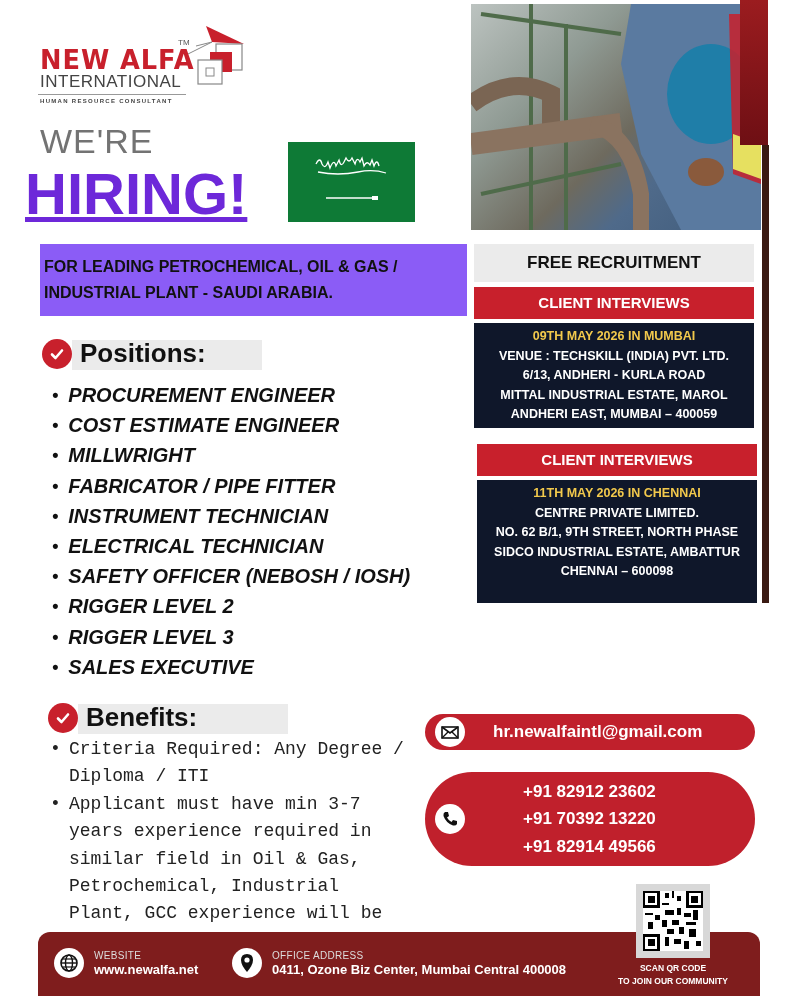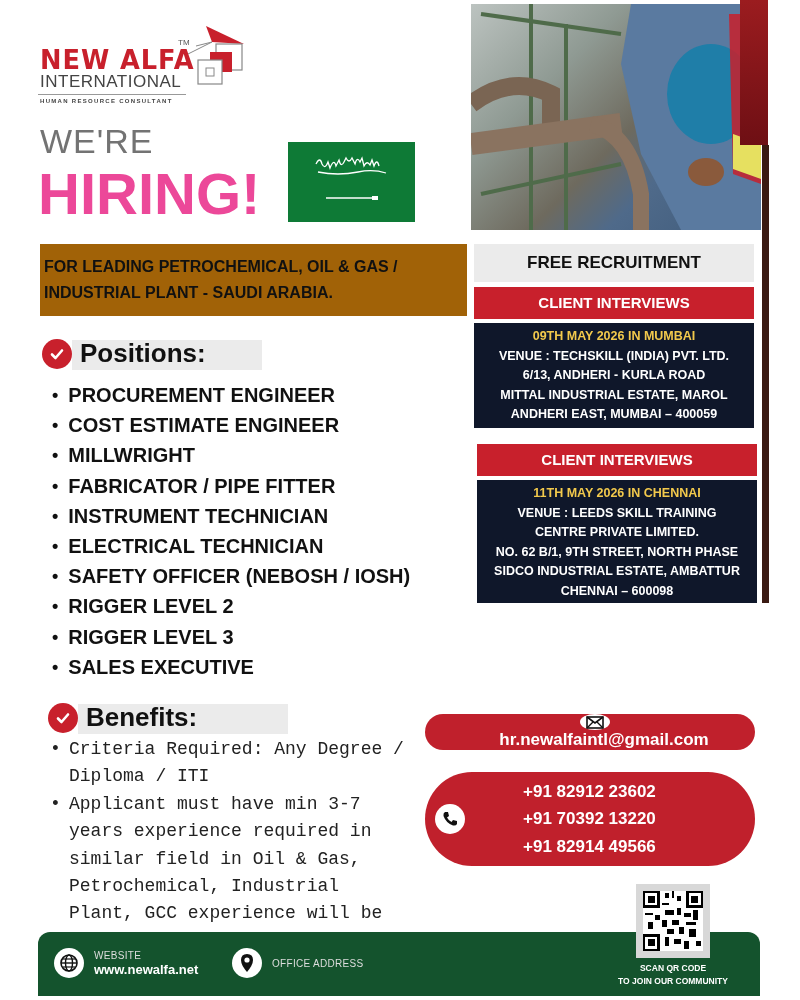--- a/index.html
+++ b/index.html
@@ -10,62 +10,62 @@
   .logo { position: absolute; left: 38px; top: 26px; width: 210px; height: 80px; }
   .logo-name { position: absolute; left: 2px; top: 18px; font-size: 27px; font-weight: 900; color: #c8202c; letter-spacing: 1px; font-family: "DejaVu Sans", sans-serif; transform: scaleX(0.95); transform-origin: left; }
   .logo-tm { position: absolute; left: 140px; top: 12px; font-size: 8px; color: #555; }
   .logo-intl { position: absolute; left: 2px; top: 46px; font-size: 17px; color: #444; letter-spacing: 0.5px; }
   .logo-rule { position: absolute; left: 0; top: 68px; width: 148px; height: 1px; background: #999; }
   .logo-tag { position: absolute; left: 2px; top: 72px; font-size: 6px; letter-spacing: 1.3px; color: #444; font-weight: bold; }
   .logo-mark { position: absolute; left: 148px; top: -2px; width: 62px; height: 66px; }
 
   
   .were { position: absolute; left: 40px; top: 122px; font-size: 34px; color: #737373; letter-spacing: 1px; }
-  .hiring { position: absolute; left: 38px; top: 160px; font-size: 58px; font-weight: bold; color: #ec4899; letter-spacing: 0px; }
+  .hiring { position: absolute; left: 25px; top: 160px; font-size: 58px; font-weight: bold; color: #6d28d9; letter-spacing: 0px; text-decoration: underline; }
   .flag { position: absolute; left: 288px; top: 142px; width: 127px; height: 80px; background: #0e7a36; }
 
   
   .photo { position: absolute; left: 471px; top: 4px; width: 290px; height: 226px; overflow: hidden;
     background: linear-gradient(135deg, #bcc3c0 0%, #8f9a93 30%, #6e6a5e 55%, #4f6a8a 70%, #3e5a7a 100%); }
   .photo-accent { position: absolute; left: 740px; top: 0; width: 28px; height: 145px; background: linear-gradient(180deg,#9b1c1f,#6e0f14); }
   .red-stripe { position: absolute; left: 762px; top: 145px; width: 7px; height: 458px; background: #3a1a12; }
 
   
-  .subtitle { position: absolute; left: 40px; top: 244px; width: 427px; height: 72px; background: #a16207; padding: 10px 4px; font-size: 16px; font-weight: bold; line-height: 26px; color: #111; }
+  .subtitle { position: absolute; left: 40px; top: 244px; width: 427px; height: 72px; background: #8b5cf6; padding: 10px 4px; font-size: 16px; font-weight: bold; line-height: 26px; color: #111; }
 
   
   .sec-head { position: absolute; display: flex; align-items: center; gap: 8px; }
   .sec-head .bg { position: absolute; left: 30px; top: 2px; height: 30px; background: #ebebeb; }
   .check { position: relative; z-index: 1; width: 30px; height: 30px; border-radius: 50%; background: #c8202c; display: flex; align-items: center; justify-content: center; }
   .sec-title { position: relative; z-index: 1; font-size: 26px; font-weight: bold; color: #111; }
 
   .positions { position: absolute; left: 52px; top: 380px; list-style: none; }
-  .positions li { font-size: 20px; font-weight: bold; height: 30.2px; line-height: 30px; color: #111; display: flex; gap: 10px; }
+  .positions li { font-size: 20px; font-weight: bold; height: 30.2px; line-height: 30px; color: #111; display: flex; gap: 10px; font-style: italic; }
   .positions li::before { content: "•"; font-size: 18px; }
 
   .benefits { position: absolute; left: 50px; top: 736px; width: 360px; list-style: none; }
   .benefits li { font-size: 18px; line-height: 27.4px; color: #222; padding-left: 19px; position: relative; font-family: Liberation Mono, monospace; }
   .benefits li::before { content: "•"; position: absolute; left: 0; top: 0; }
 
   
   .free { position: absolute; left: 474px; top: 244px; width: 280px; height: 38px; background: #ebebeb; text-align: center; font-size: 17px; font-weight: bold; line-height: 38px; }
   .ci-bar { position: absolute; width: 280px; height: 32px; background: #c8202c; color: #fff; text-align: center; font-size: 15px; font-weight: bold; line-height: 32px; }
   .venue { position: absolute; width: 280px; background: #0f172a; color: #fff; text-align: center; font-size: 12.5px; font-weight: bold; line-height: 19.5px; padding-top: 4px; }
   .venue .date { color: #f2c94c; }
 
   
   .pill { position: absolute; background: #c0202c; border-radius: 24px; color: #fff; display: flex; align-items: center; }
   .pill .ic { width: 30px; height: 30px; border-radius: 50%; background: #fff; display: flex; align-items: center; justify-content: center; margin-left: 10px; }
-  .email-pill { left: 425px; top: 714px; width: 330px; height: 36px; flex-direction: column; }
+  .email-pill { left: 425px; top: 714px; width: 330px; height: 36px; }
   .email-text { font-size: 17px; font-weight: bold; margin-left: 28px; }
   .phone-pill { left: 425px; top: 772px; width: 330px; height: 94px; border-radius: 47px; }
   .phones { margin-left: 58px; font-size: 17px; font-weight: bold; line-height: 27.5px; }
 
   
-  .footer { position: absolute; left: 38px; top: 932px; width: 722px; height: 64px; background: #14532d; border-radius: 12px 12px 0 0; color: #fff; }
+  .footer { position: absolute; left: 38px; top: 932px; width: 722px; height: 64px; background: #7f1d1d; border-radius: 12px 12px 0 0; color: #fff; }
   .f-item { position: absolute; top: 16px; display: flex; align-items: center; gap: 10px; }
   .f-ic { width: 30px; height: 30px; border-radius: 50%; background: #fff; display: flex; align-items: center; justify-content: center; }
   .f-label { font-size: 10px; letter-spacing: 0.3px; color: #ddd; }
   .f-val { font-size: 13px; font-weight: bold; margin-top: 1px; }
   .qr { position: absolute; left: 636px; top: 884px; width: 74px; height: 74px; background: #d8d8d8; padding: 7px; z-index: 2; }
   .qr-cap { position: absolute; left: 600px; top: 962px; width: 146px; text-align: center; font-size: 8.5px; font-weight: bold; color: #fff; line-height: 13px; z-index: 2; }
 </style>
 </head>
 <body>
 
@@ -167,21 +167,20 @@
   <div class="date">09TH MAY 2026 IN MUMBAI</div>
   <div>VENUE : TECHSKILL (INDIA) PVT. LTD.</div>
   <div>6/13, ANDHERI - KURLA ROAD</div>
   <div>MITTAL INDUSTRIAL ESTATE, MAROL</div>
   <div>ANDHERI EAST, MUMBAI – 400059</div>
 </div>
 
 <div class="ci-bar" style="left:477px; top:444px;">CLIENT INTERVIEWS</div>
 <div class="venue" style="left:477px; top:480px; height:123px;">
   <div class="date">11TH MAY 2026 IN CHENNAI</div>
-  <div>VENUE : LEEDS SKILL TRAINING</div>
   <div>CENTRE PRIVATE LIMITED.</div>
   <div>NO. 62 B/1, 9TH STREET, NORTH PHASE</div>
   <div>SIDCO INDUSTRIAL ESTATE, AMBATTUR</div>
   <div>CHENNAI – 600098</div>
 </div>
 
 <div class="pill email-pill">
   <div class="ic">
     <svg width="18" height="13" viewBox="0 0 18 13">
         <rect x="1" y="1" width="16" height="11" fill="none" stroke="#111" stroke-width="1.6"></rect>
@@ -261,19 +260,20 @@
   </div>
   <div class="f-item" style="left:194px;">
     <div class="f-ic">
       <svg width="16" height="20" viewBox="0 0 16 20">
           <path d="M8 1 Q14 1 14 7 Q14 12 8 19 Q2 12 2 7 Q2 1 8 1 Z" fill="#111"></path>
           <circle cx="8" cy="7" r="2.6" fill="#fff"></circle>
         </svg>
     </div>
     <div>
       <div class="f-label">OFFICE ADDRESS</div>
+      <div class="f-val">0411, Ozone Biz Center, Mumbai Central 400008</div>
     </div>
   </div>
 </div>
 <div class="qr-cap">
   <div>SCAN QR CODE</div>
   <div>TO JOIN OUR COMMUNITY</div>
 </div>
 
 </body></html>

